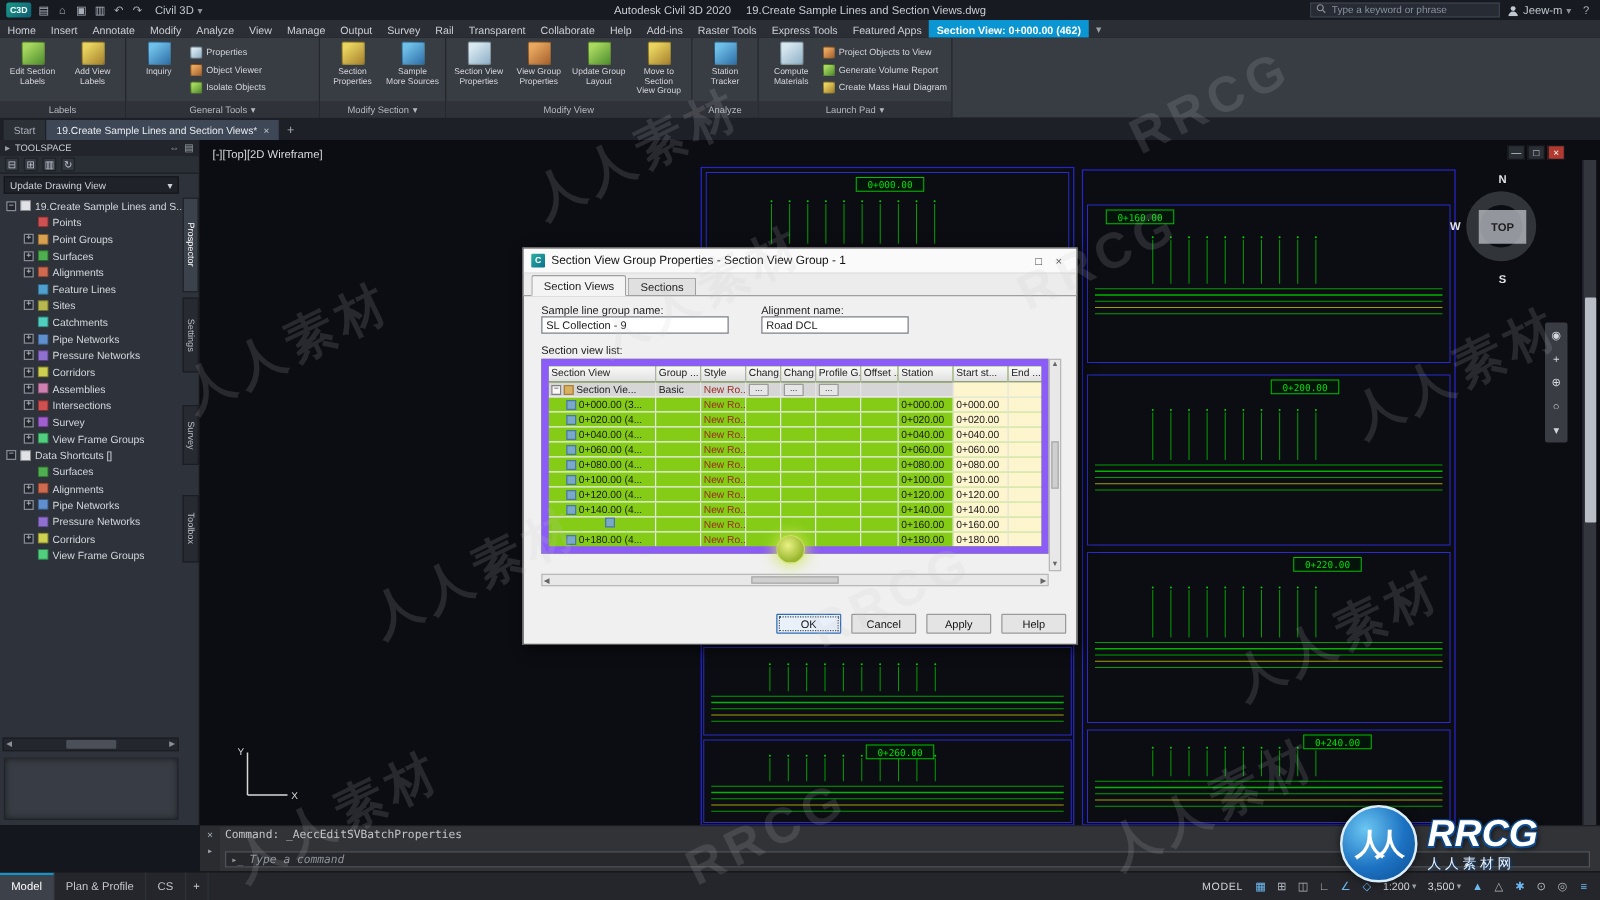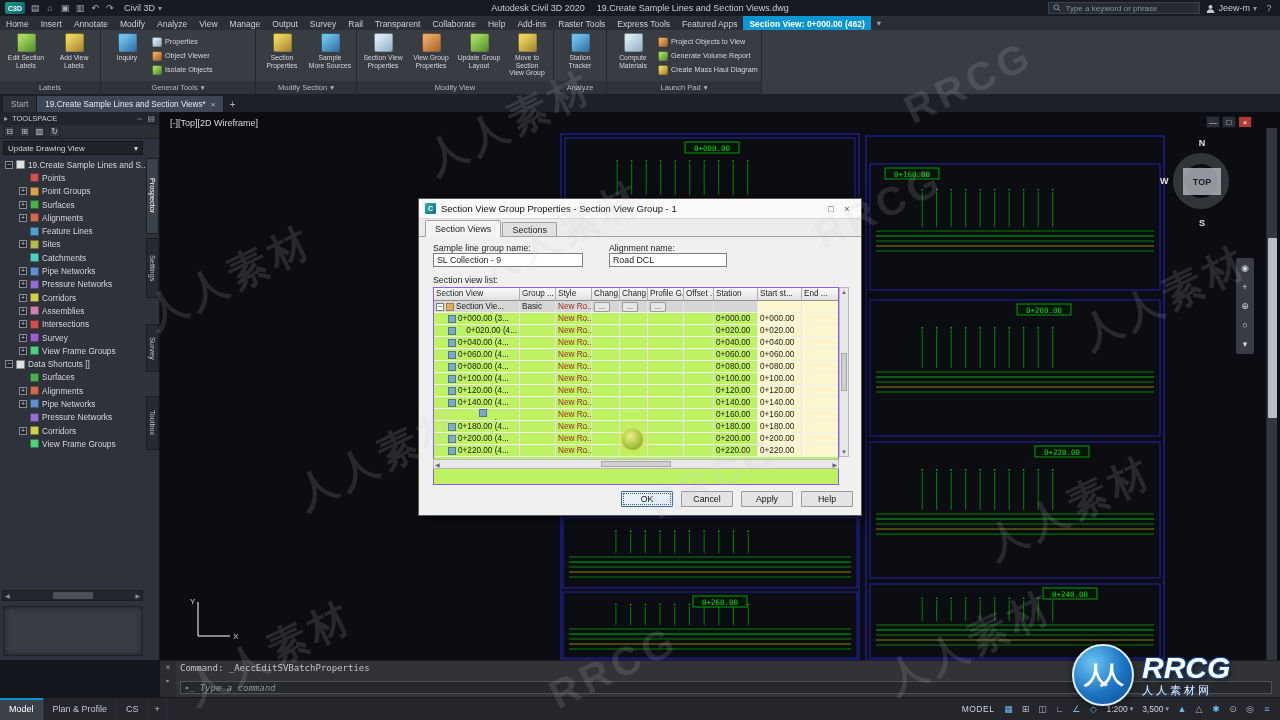--- a/index.html
+++ b/index.html
@@ -7,21 +7,21 @@
   #app{position:absolute;left:0;top:0;width:1280px;height:720px;background:#14171d;overflow:hidden}
 
   
   #titlebar{position:absolute;left:0;top:0;width:1280px;height:16px;background:#171a21;display:flex;align-items:center;gap:4px;padding:0 5px;color:#aeb4bd;font-size:9px;z-index:10}
   #app-button{width:20px;height:12px;background:linear-gradient(135deg,#1a9a8c,#0d5f72);border-radius:2px;color:#fff;font-size:7px;font-weight:bold;display:flex;align-items:center;justify-content:center}
   #qa-icons{display:flex;gap:3px}
   .qa-icon{width:12px;height:12px;display:flex;align-items:center;justify-content:center;color:#a8aeb8;font-size:9px}
   .tb-ws{display:flex;align-items:center;gap:3px;color:#c3c8d0;padding:0 4px}
   #tb-title{position:absolute;left:0;right:0;top:0;height:16px;display:flex;align-items:center;justify-content:center;gap:12px;color:#c9cdd5;font-size:9px;pointer-events:none}
   #tb-right{margin-left:auto;display:flex;align-items:center;gap:6px}
-  #searchbox{width:152px;height:12px;background:#262b34;border:1px solid #3a404c;color:#8a919d;font-size:8px;display:flex;align-items:center;gap:4px;padding:0 4px}
+  #searchbox{width:152px;height:12px;background:#262b34;border:1px solid #3a404c;color:#8a919d;font-size:8px;display:flex;align-items:flex-start;gap:4px;padding:0 4px}
   .tb-user{display:flex;align-items:center;gap:3px;color:#c3c8d0}
   .tb-caret{color:#8a919d;font-size:8px}
 
   
   #ribbontabs{position:absolute;left:0;top:16px;width:1280px;height:14px;background:#2b2e35;display:flex;align-items:stretch;font-size:8.5px;color:#ccd0d6;z-index:9}
   .rtab{padding:2px 6px 1px;display:flex;align-items:center;white-space:nowrap}
   .rtab.ctx{background:#0a96d2;color:#fff;font-weight:bold}
   .rtab-extra{padding:2px 6px;color:#9aa0a8;display:flex;align-items:center}
 
   
@@ -85,21 +85,21 @@
   #dialog{position:absolute;left:418px;top:198px;width:444px;height:318px;background:#f0f0f0;border:1px solid #5a5a5a;box-shadow:3px 3px 10px rgba(0,0,0,.65);z-index:50;font-size:9px;color:#1a1a1a}
   #dlg-titlebar{position:absolute;left:0;top:0;width:100%;height:20px;background:#fafafa;border-bottom:1px solid #d8d8d8;display:flex;align-items:center;gap:5px;padding:0 6px}
   #dlg-icon{width:11px;height:11px;background:linear-gradient(135deg,#2ab0a0,#0d6f8f);color:#fff;font-size:7px;font-weight:bold;display:flex;align-items:center;justify-content:center;border-radius:1px}
   #dlg-title{font-size:9.5px;color:#111;flex:1;white-space:nowrap;overflow:hidden}
   .dlg-btn{width:16px;height:14px;display:flex;align-items:center;justify-content:center;color:#444;font-size:9px}
   #dlg-tabs{position:absolute;left:0;top:20px;width:100%;height:18px;background:#ececec;border-bottom:1px solid #a0a0a0;display:flex;gap:1px;padding-left:6px;align-items:flex-end}
   .dtab{font-size:9px;color:#222;padding:2px 9px;background:#e0e0e0;border:1px solid #a0a0a0;border-bottom:none;border-radius:2px 2px 0 0;height:14px;display:flex;align-items:center}
   .dtab.active{background:#f4f4f4;height:17px;margin-bottom:-1px;border-bottom:1px solid #f4f4f4}
   .dlg-label{position:absolute;font-size:8.8px;color:#222;white-space:nowrap}
   .dlg-field{position:absolute;height:14px;background:#fff;border:1px solid #7a7e85;font-size:8.8px;padding:1px 3px;white-space:nowrap;overflow:hidden}
-  #dlg-table{position:absolute;left:14px;top:88px;width:406px;height:198px;border:1px solid #8b5cf6;background:#bef264;overflow:hidden}
+  #dlg-table{position:absolute;left:14px;top:88px;width:406px;height:156px;border:6px solid #8b5cf6;background:#84cc16;overflow:hidden}
   .thead{display:flex;height:13px}
   .th{border-right:1px solid #b0b0b0;border-bottom:1px solid #909090;font-size:8.2px;color:#222;padding:1px 2px;overflow:hidden;white-space:nowrap;background:linear-gradient(#fbfbfb,#e0e0e0);flex:none}
   .tr{display:flex;height:12px;border-bottom:1px solid #f0f0f0}
   .tr.group{background:#d6d6d6}
   .td{border-right:1px solid #e4e4e4;font-size:8.2px;color:#1a1a1a;padding:0 2px;overflow:hidden;white-space:nowrap;display:flex;align-items:center;gap:2px;flex:none}
   .td.style{color:#9a2d20}
   .td.yellow{background:#fdf5cd}
   .expbox2{width:8px;height:8px;border:1px solid #808080;background:#f8f8f8;color:#333;font-size:7px;line-height:6px;text-align:center;flex:none}
   .rowico{width:8px;height:8px;background:#7aa8c8;border:1px solid #4a7898;flex:none}
   .rowico.group-ico{background:#d8b060;border-color:#a8803a}
@@ -799,21 +799,21 @@
           <span class="td style" style="width: 36px;">New Ro...</span>
           <span class="td" style="width: 28px;"></span>
           <span class="td" style="width: 28px;"></span>
           <span class="td" style="width: 36px;"></span>
           <span class="td" style="width: 30px;"></span>
           <span class="td" style="width: 44px;">0+000.00</span>
           <span class="td yellow" style="width: 44px;">0+000.00</span>
           <span class="td yellow" style="width: 38px;"></span>
         </div>
         <div class="tr">
-          <span class="td" style="width: 86px; padding-left: 14px; justify-content: space-between;">
+          <span class="td" style="width: 86px; padding-left: 14px;">
             <span class="rowico"></span>
             <span class="ct">0+020.00 (4...</span>
           </span>
           <span class="td" style="width: 36px;"></span>
           <span class="td style" style="width: 36px;">New Ro...</span>
           <span class="td" style="width: 28px;"></span>
           <span class="td" style="width: 28px;"></span>
           <span class="td" style="width: 36px;"></span>
           <span class="td" style="width: 30px;"></span>
           <span class="td" style="width: 44px;">0+020.00</span>

